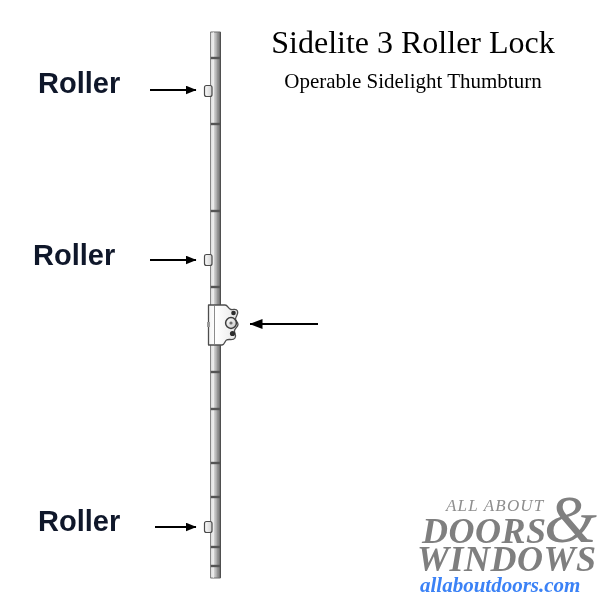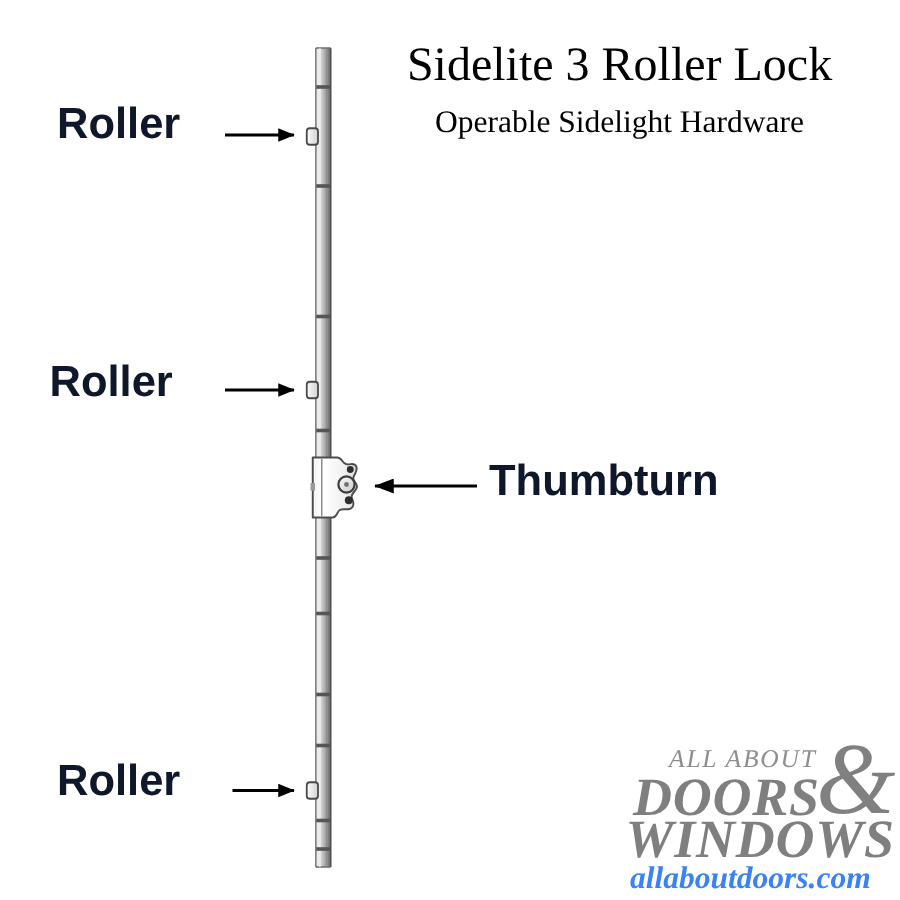--- a/index.html
+++ b/index.html
@@ -137,21 +137,21 @@
     white-space: nowrap;
   }
 </style>
 </head>
 <body>
 
 <div id="page">
 
   <div class="title-block">
     <div class="main-title">Sidelite 3 Roller Lock</div>
-    <div class="sub-title">Operable Sidelight Hardware</div>
+    <div class="sub-title">Operable Sidelight Thumbturn</div>
   </div>
 
   <svg class="lock-assembly" viewBox="0 0 600 600" width="600" height="600">
     <defs>
       <linearGradient id="railGrad" x1="0" y1="0" x2="1" y2="0">
         <stop offset="0%" stop-color="#9c9c9c"></stop>
         <stop offset="12%" stop-color="#efefef"></stop>
         <stop offset="34%" stop-color="#d6d6d6"></stop>
         <stop offset="58%" stop-color="#b0b0b0"></stop>
         <stop offset="80%" stop-color="#8a8a8a"></stop>
@@ -244,21 +244,20 @@
       <line x1="150" y1="260" x2="196" y2="260" marker-end="url(#arrowHeadR)"></line>
       <line x1="318" y1="324" x2="250" y2="324" marker-end="url(#arrowHeadL)"></line>
       <line x1="155" y1="527" x2="196" y2="527" marker-end="url(#arrowHeadR)"></line>
     </g>
   </svg>
 
   <div class="callout-label lbl-roller-top">Roller</div>
 
   <div class="callout-label lbl-roller-mid">Roller</div>
 
-  <div class="callout-label lbl-thumbturn">Thumbturn</div>
 
   <div class="callout-label lbl-roller-bot">Roller</div>
 
   <div class="logo">
     <div class="logo-inner">
       <div class="logo-allabout">ALL ABOUT</div>
       <div class="logo-amp">&amp;</div>
       <div class="logo-doors">DOORS</div>
       <div class="logo-windows">WINDOWS</div>
       <div class="logo-url">allaboutdoors.com</div>

